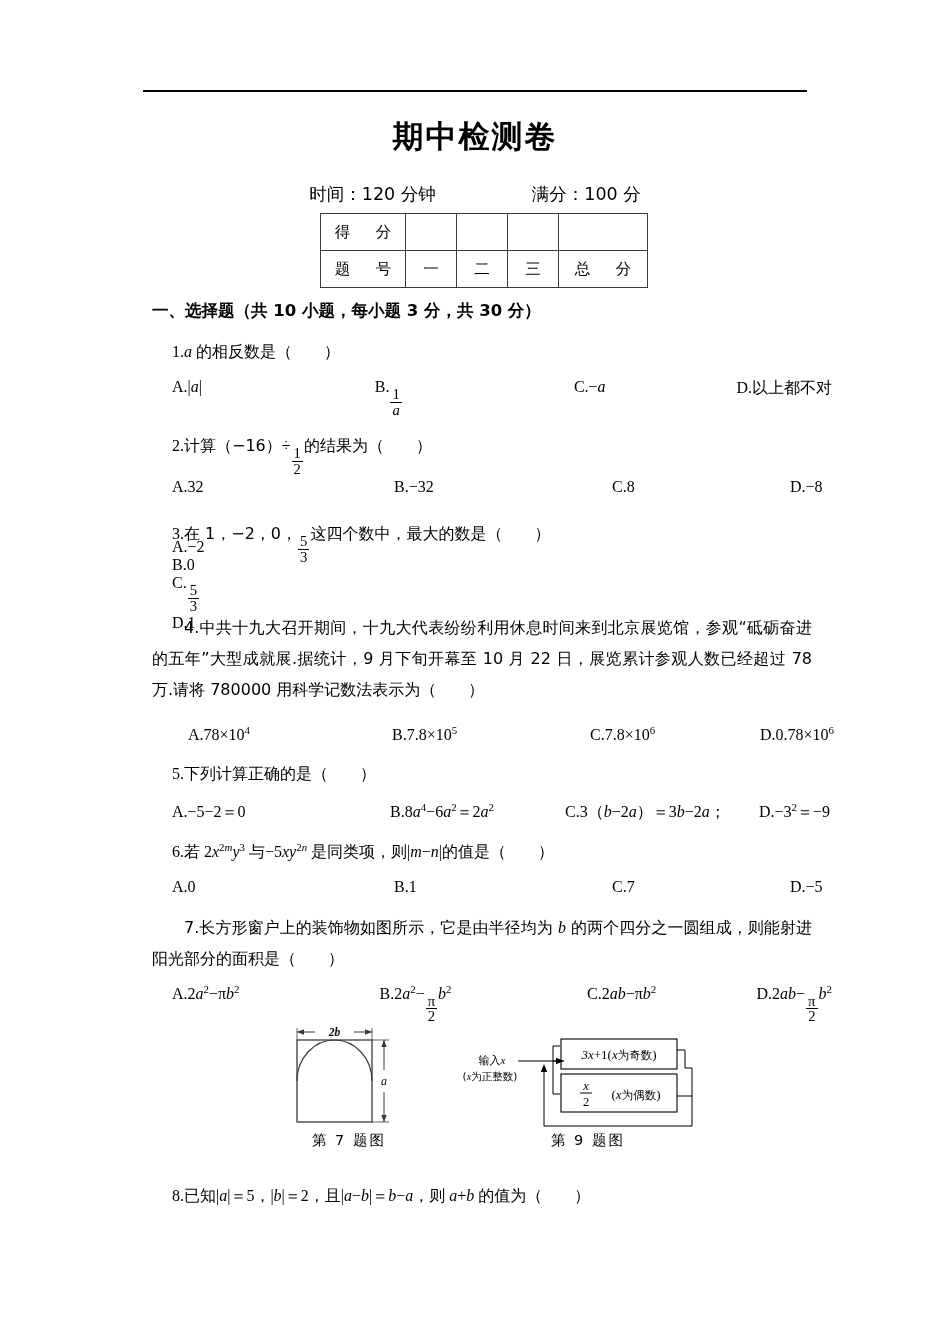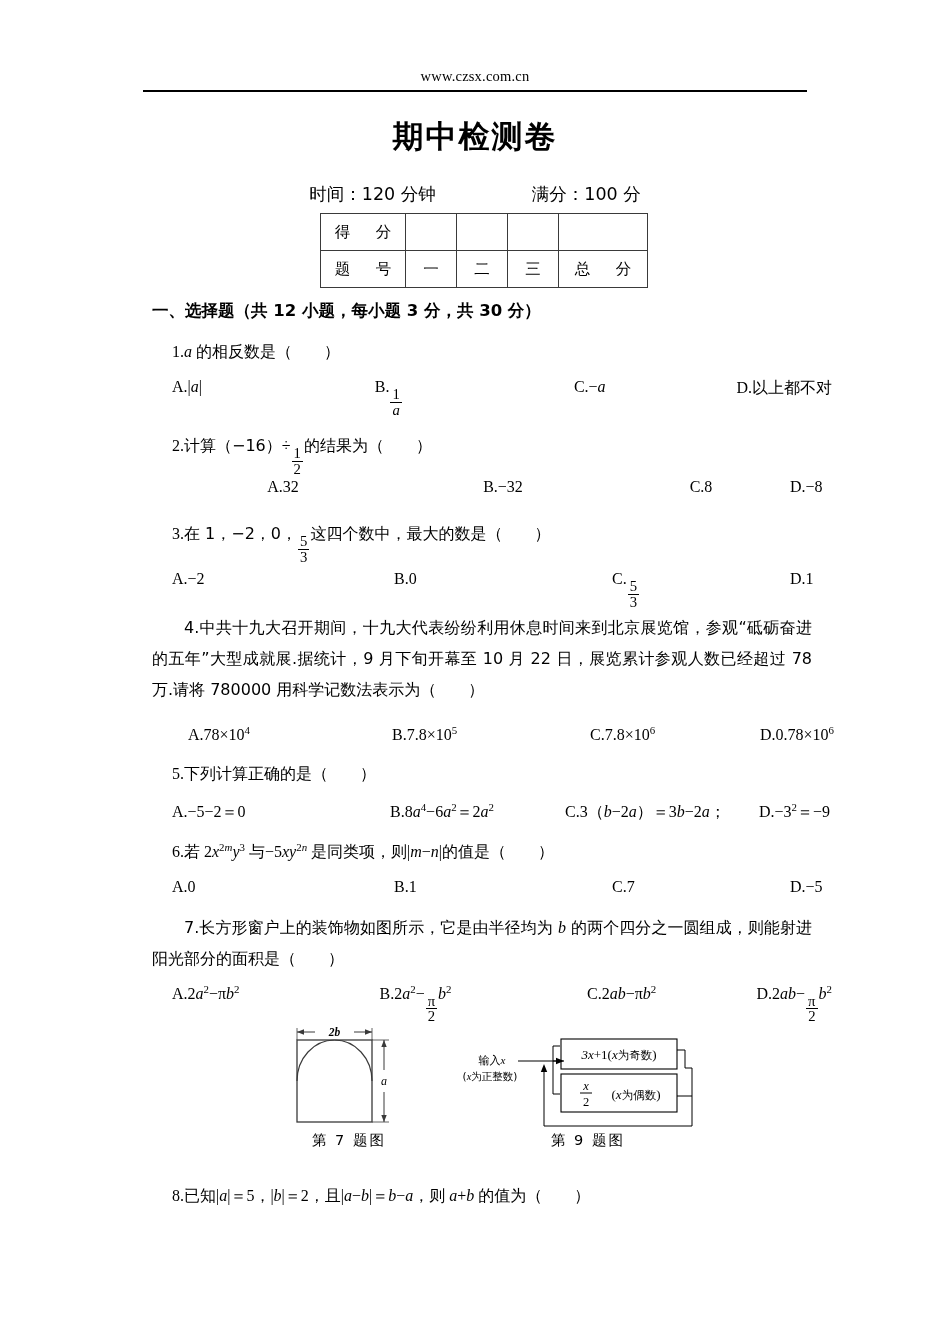--- a/index.html
+++ b/index.html
@@ -153,21 +153,20 @@
     white-space: nowrap;
   }
   .cap7 { left: 284px; top: 1131px; margin-left: 28px; }
   .cap9 { left: 551px; top: 1131px; }
 </style>
 </head>
 <body>
 
 <div class="page">
 
-  <div class="site-url">www.czsx.com.cn</div>
   <div class="header-rule"></div>
 
   <div class="doc-title">期中检测卷</div>
 
   <div class="meta-line">
     <span class="meta-time cn">时间：120 分钟</span><span class="cn">满分：100 分</span>
   </div>
 
   <table class="score-table">
     <tbody>
@@ -181,49 +180,49 @@
     <tr>
       <td class="c-head">题　号</td>
       <td class="c-n">一</td>
       <td class="c-n">二</td>
       <td class="c-n">三</td>
       <td class="c-total">总　分</td>
     </tr>
   </tbody>
     </table>
 
-  <div class="section-head" style="top:300px;">一、选择题（共 12 小题，每小题 3 分，共 30 分）</div>
+  <div class="section-head" style="top:300px;">一、选择题（共 10 小题，每小题 3 分，共 30 分）</div>
 
   <div class="q" style="top:340px;">1.<span class="it">a</span> <span class="cn">的相反数是（　　）</span></div>
   <div class="opts" style="top:378px;">
     <span class="opt w1">A.|<span class="it">a</span>|</span>
     <span class="opt w2">B.<span class="frac">
           <span class="num">1</span>
           <span class="den it">a</span>
         </span></span>
     <span class="opt w3">C.−<span class="it">a</span></span>
     <span class="opt">D.<span class="cn">以上都不对</span></span>
   </div>
 
   <div class="q" style="top:434px;">2.<span class="cn">计算（−16）</span>÷<span class="frac">
         <span class="num">1</span>
         <span class="den">2</span>
       </span><span class="cn">的结果为（　　）</span></div>
-  <div class="opts" style="top:478px;text-align:center;">
+  <div class="opts" style="top:478px;">
     <span class="opt w1">A.32</span>
     <span class="opt w2">B.−32</span>
     <span class="opt w3">C.8</span>
     <span class="opt">D.−8</span>
   </div>
 
   <div class="q" style="top:522px;">3.<span class="cn">在 1，−2，0，</span><span class="frac">
         <span class="num">5</span>
         <span class="den">3</span>
       </span><span class="cn">这四个数中，最大的数是（　　）</span></div>
-  <div class="opts" style="top:570px;">
+  <div class="opts" style="top:538px;flex-direction:column;">
     <span class="opt w1">A.−2</span>
     <span class="opt w2">B.0</span>
     <span class="opt w3">C.<span class="frac">
           <span class="num">5</span>
           <span class="den">3</span>
         </span></span>
     <span class="opt">D.1</span>
   </div>
 
   <div class="q full" style="top:612px;"><span class="cn">4.中共十九大召开期间，十九大代表纷纷利用休息时间来到北京展览馆，参观“砥砺奋进的五年”大型成就展.据统计，9 月下旬开幕至 10 月 22 日，展览累计参观人数已经超过 78 万.请将 780000 用科学记数法表示为（　　）</span></div>

